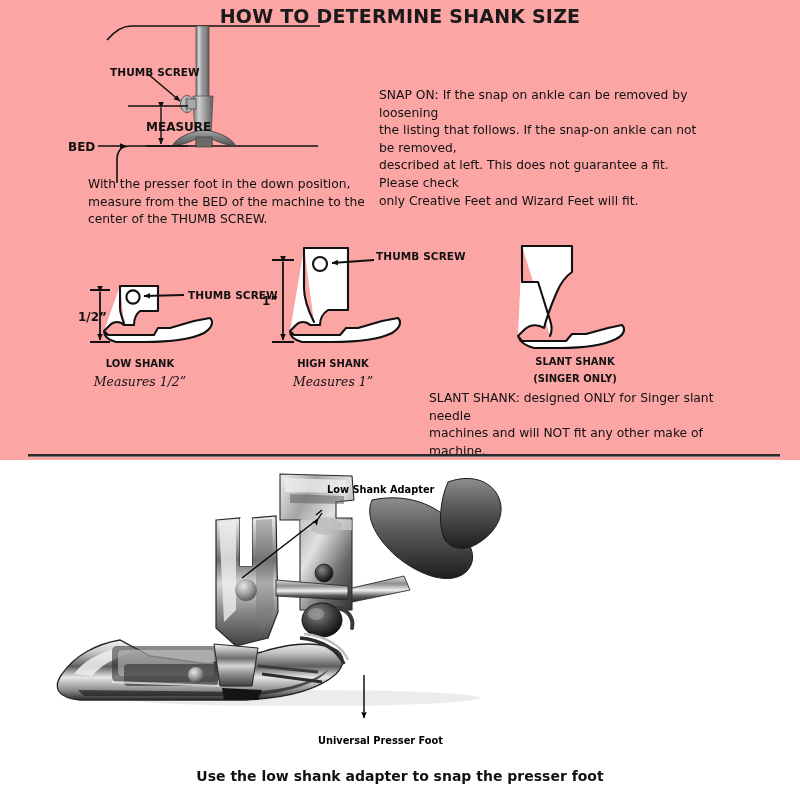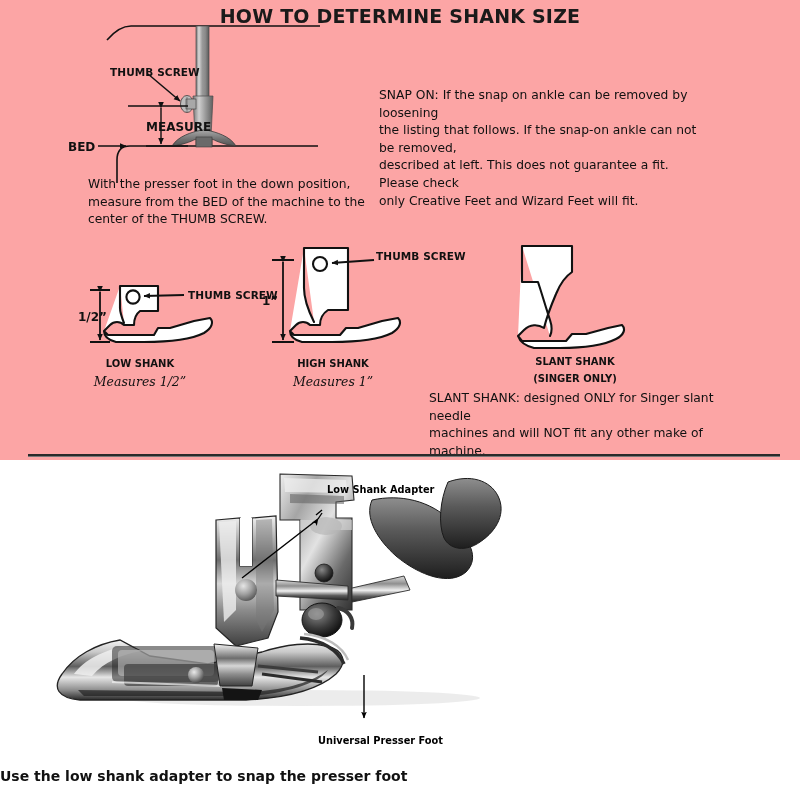--- a/index.html
+++ b/index.html
@@ -85,20 +85,21 @@
   
   .photo-wrap {
     position: absolute;
     left: 0; top: 460px;
     width: 800px; height: 305px;
     background: #ffffff;
   }
   .photo-caption {
     position: absolute;
     left: 0; right: 0; top: 768px;
+    text-align: center;
     font-family: "DejaVu Sans", sans-serif;
     font-weight: bold;
     font-size: 14px;
     color: #111;
   }
   .photo-annot {
     position: absolute;
     font-family: "DejaVu Sans", sans-serif;
     font-weight: bold;
     font-size: 9.8px;

